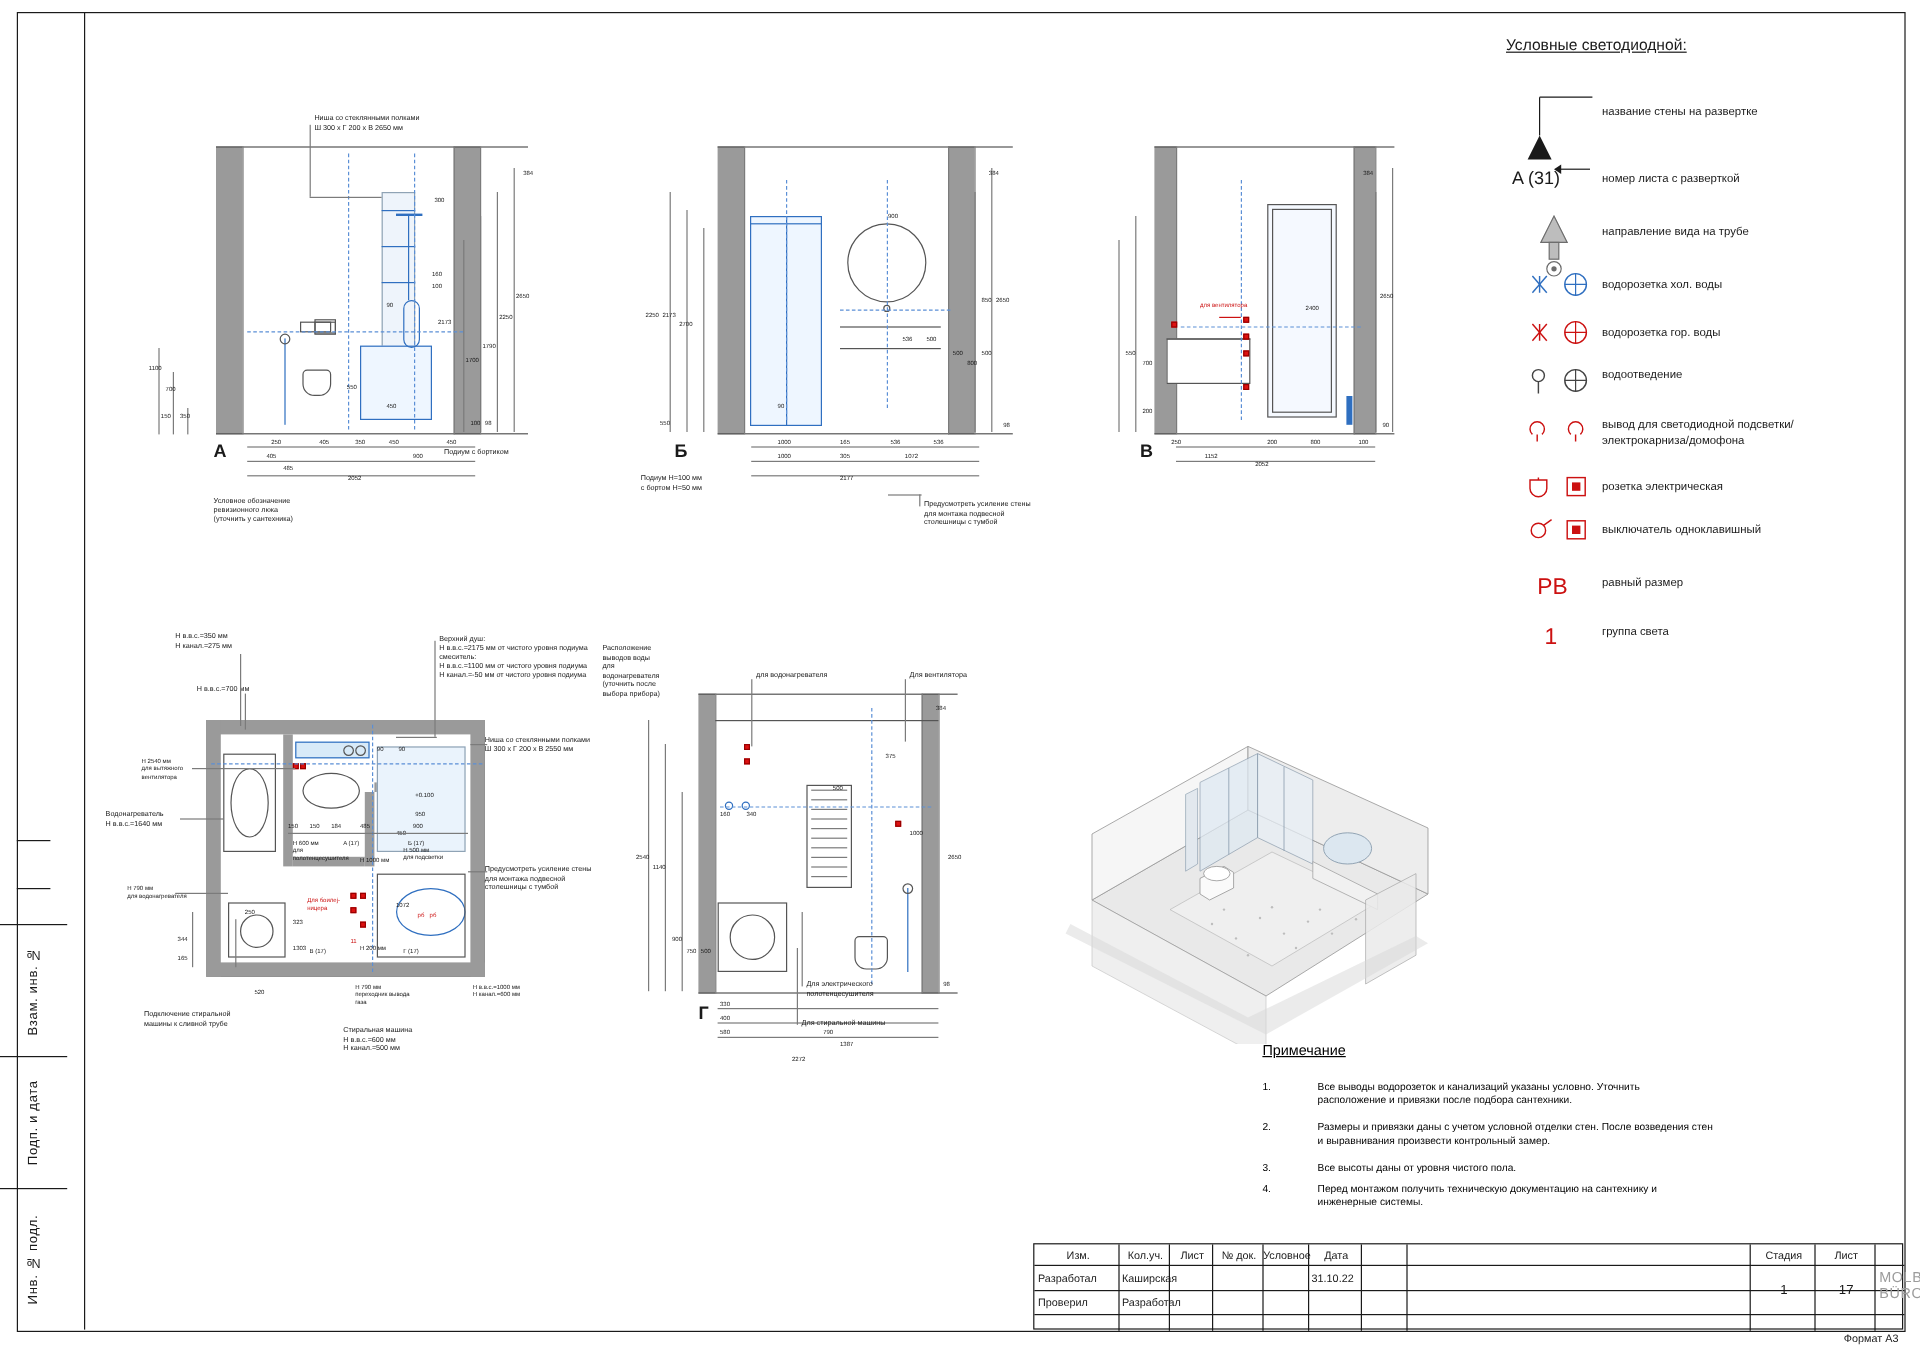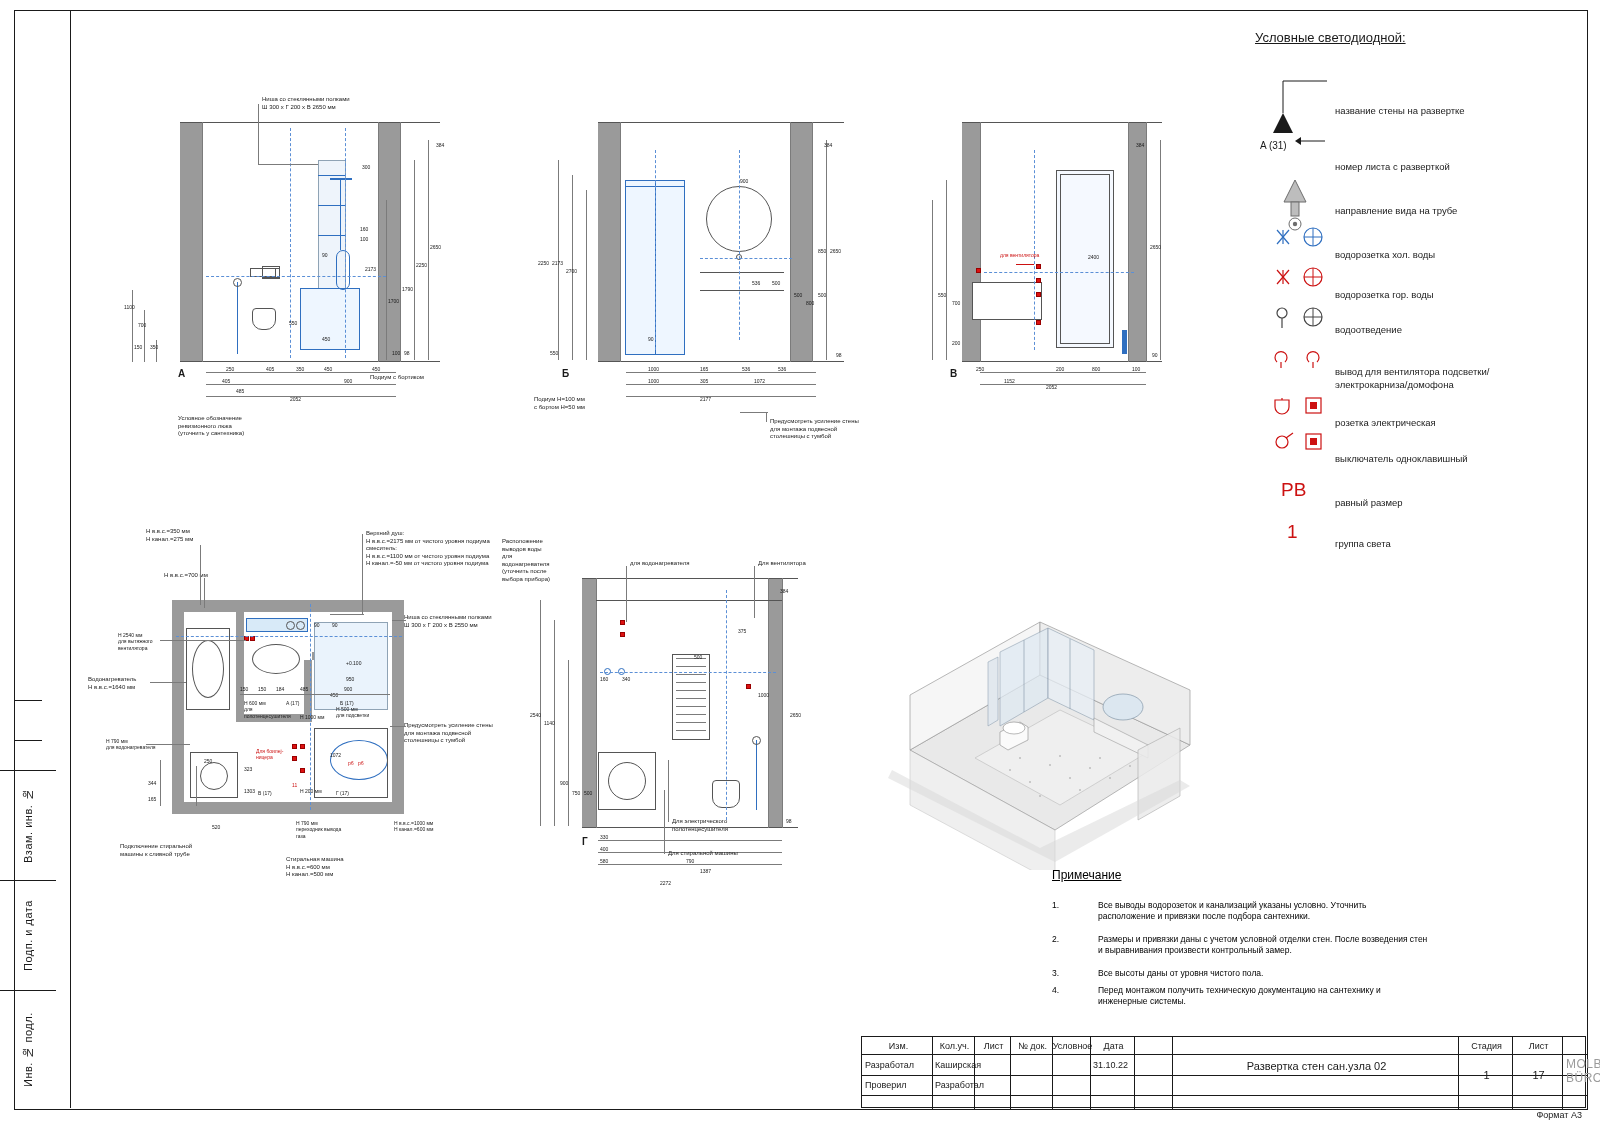--- a/index.html
+++ b/index.html
@@ -20,21 +20,21 @@
     writing-mode:vertical-rl;transform:rotate(180deg);
     font-size:11px;color:#1a1a1a;letter-spacing:.5px;
   }
   .left-div{position:absolute;left:14px;width:28px;border-top:1px solid #1a1a1a;}
 
   
   .t{position:absolute;font-size:6px;color:#1a1a1a;white-space:pre;line-height:1.25;}
   .t.b{font-weight:bold;}
   .t.red{color:#cc1111;}
   .t.s5{font-size:5px;}
-  .t.s11{font-size:10px;}
+  .t.s11{font-size:15px;}
   .t.s13{font-size:19px;}
 
   
   .wall{position:absolute;background:#9a9a9a;}
   .wall-l{position:absolute;background:#bdbdbd;border:1px solid #7d7d7d;box-sizing:border-box;}
   .panel{position:absolute;background:#f4f7fa;border:1px solid #8fa3b5;box-sizing:border-box;}
   .ln{position:absolute;background:#555;}
   .ln.thin{background:#7b7b7b;}
   .ln.blue{background:#2f6fc0;}
   .ln.red{background:#cc1111;}
@@ -42,21 +42,21 @@
   .ln.dashv{background:none;border-left:1px dashed #5b8fd6;width:0;}
   .circ{position:absolute;border:1px solid #555;border-radius:50%;box-sizing:border-box;}
   .circ.blue{border-color:#2f6fc0;}
   .rect{position:absolute;border:1px solid #555;box-sizing:border-box;}
   .rect.blue{border-color:#2f6fc0;}
   .sq-red{position:absolute;background:#d11;border:1px solid #900;box-sizing:border-box;}
 
   
   #legend{position:absolute;left:1255px;top:30px;width:320px;}
   .legend-title{font-size:13px;text-decoration:underline;color:#1a1a1a;}
-  .legend-row{position:absolute;font-size:9.5px;color:#1a1a1a;margin-top:17px;}
+  .legend-row{position:absolute;font-size:9.5px;color:#1a1a1a;}
   .legend-icon{position:absolute;}
 
   
   #notes{position:absolute;left:1052px;top:868px;width:470px;}
   .notes-title{font-size:12px;text-decoration:underline;}
   .note-num{position:absolute;font-size:8.5px;}
   .note-txt{position:absolute;font-size:8.5px;line-height:1.35;}
 
   
   #titleblock{position:absolute;left:861px;top:1036px;width:725px;height:72px;border:1px solid #1a1a1a;box-sizing:border-box;}
@@ -600,21 +600,21 @@
       <line x1="42" y1="2" x2="42" y2="20" stroke="#444" stroke-width="1"></line>
     </svg>
     <div class="legend-row" style="left:80px;top:277px;">водоотведение</div>
 
     <svg class="legend-icon" style="left:16px;top:316px;" width="60" height="24">
       <path d="M6 16 a6 6 0 1 1 8 0" fill="none" stroke="#cc1111" stroke-width="1.2"></path>
       <line x1="10" y1="16" x2="10" y2="22" stroke="#cc1111" stroke-width="1.2"></line>
       <path d="M38 16 a6 6 0 1 1 8 0" fill="none" stroke="#cc1111" stroke-width="1.2"></path>
       <line x1="42" y1="16" x2="42" y2="22" stroke="#cc1111" stroke-width="1.2"></line>
     </svg>
-    <div class="legend-row" style="left:80px;top:318px;white-space:pre-line;line-height:1.4;">вывод для вентилятора подсветки/
+    <div class="legend-row" style="left:80px;top:318px;white-space:pre-line;line-height:1.4;">вывод для светодиодной подсветки/
 электрокарниза/домофона</div>
 
     <svg class="legend-icon" style="left:16px;top:364px;" width="60" height="22">
       <path d="M4 6 h14 v7 a7 7 0 0 1 -14 0 z" fill="none" stroke="#cc1111" stroke-width="1.2"></path>
       <line x1="11" y1="4" x2="11" y2="6" stroke="#cc1111" stroke-width="1.2"></line>
       <rect x="35" y="4" width="15" height="15" fill="none" stroke="#cc1111" stroke-width="1.2"></rect>
       <rect x="39" y="8" width="7" height="7" fill="#cc1111"></rect>
     </svg>
     <div class="legend-row" style="left:80px;top:370px;">розетка электрическая</div>
 
@@ -673,21 +673,20 @@
     <div class="cell" style="left:228px;top:0;width:44px;height:17px;justify-content:center;">Дата</div>
 
     <div class="cell" style="left:0;top:17px;width:70px;height:21px;">Разработал</div>
     <div class="cell" style="left:70px;top:17px;width:78px;height:21px;">Каширская</div>
     <div class="cell" style="left:228px;top:17px;width:44px;height:21px;">31.10.22</div>
 
     <div class="cell" style="left:0;top:38px;width:70px;height:20px;">Проверил</div>
     <div class="cell" style="left:70px;top:38px;width:78px;height:20px;">Разработал</div>
     <div class="cell" style="left:228px;top:38px;width:44px;height:20px;"></div>
 
-    <div class="cell" style="left:310px;top:0;width:286px;height:58px;justify-content:center;font-size:11px;">Развертка  стен сан.узла 02</div>
 
     <div class="cell" style="left:596px;top:0;width:54px;height:17px;justify-content:center;">Стадия</div>
     <div class="cell" style="left:650px;top:0;width:50px;height:17px;justify-content:center;">Лист</div>
     <div class="cell" style="left:596px;top:17px;width:54px;height:41px;justify-content:center;font-size:11px;">1</div>
     <div class="cell" style="left:650px;top:17px;width:50px;height:41px;justify-content:center;font-size:11px;">17</div>
 
     <div class="brand" style="left:704px;top:20px;">MOLBÓ BÜRO</div>
   </div>
 
   <div class="fmt">Формат A3</div>

